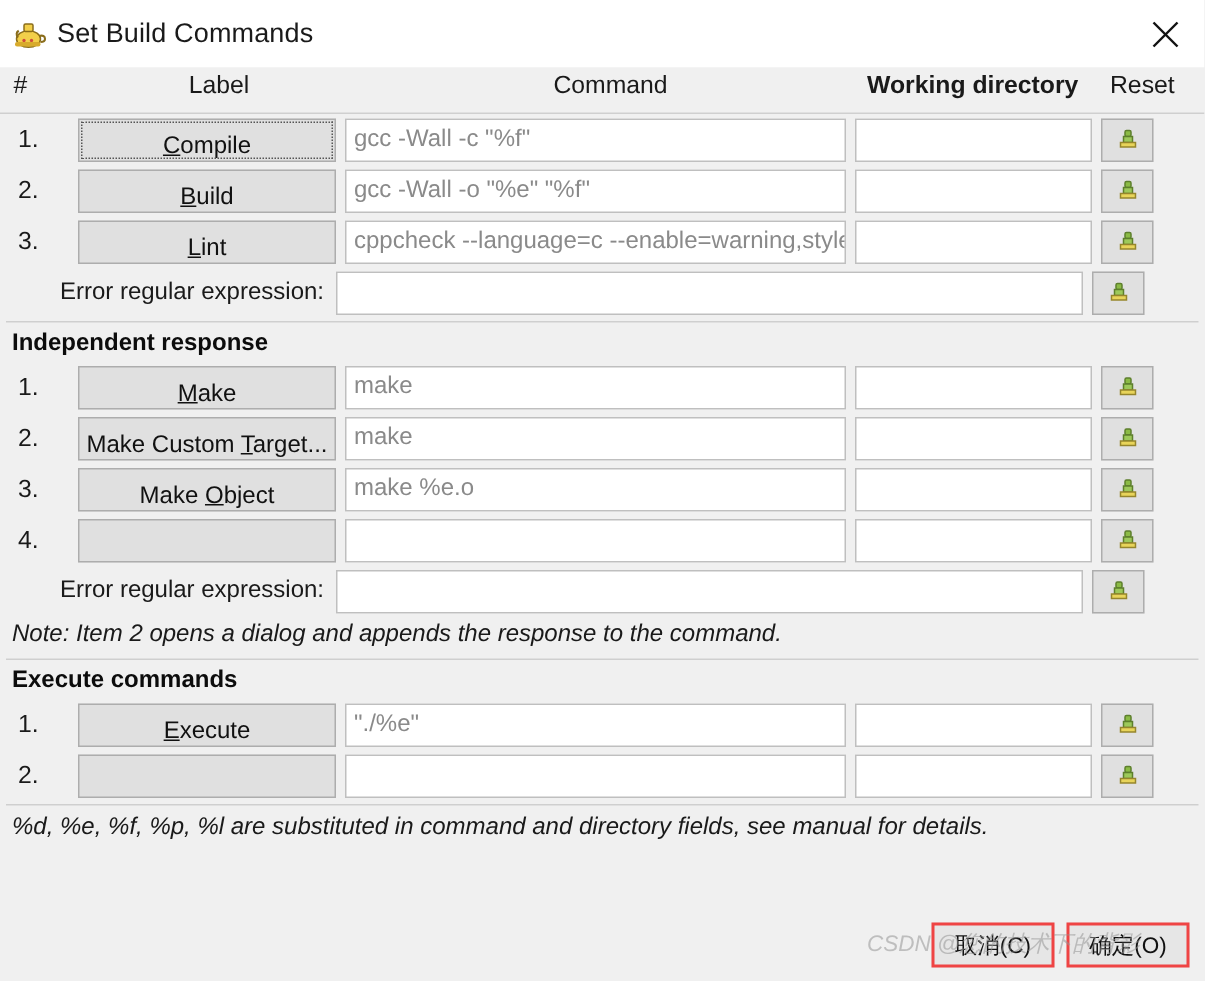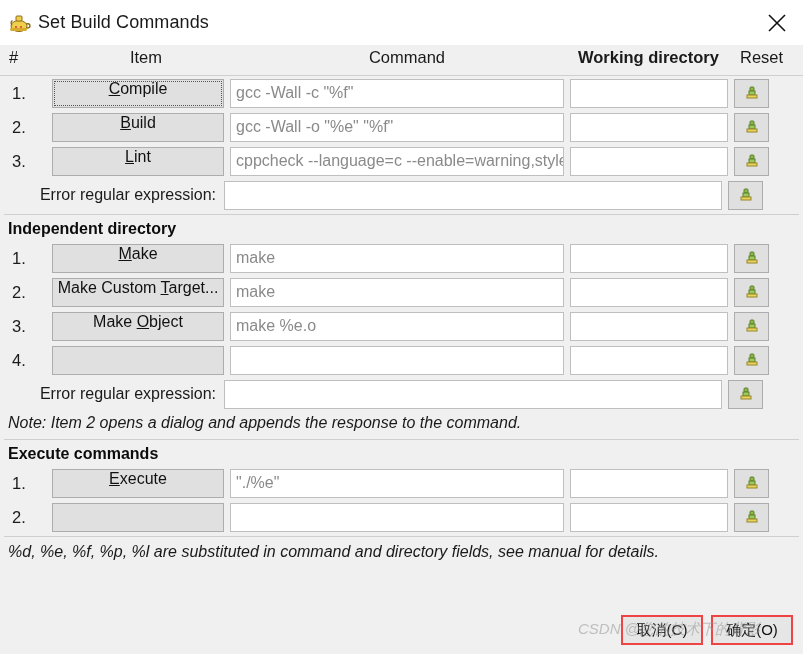--- a/index.html
+++ b/index.html
@@ -95,21 +95,21 @@
     color: #1a1a1a;
     text-align: left;
     padding-left: 4px;
   }
   .lbl-btn {
     flex: 0 0 172px;
     width: 172px;
     height: 29px;
     background: #e0e0e0;
     border: 1px solid #adadad;
-    display: flex; align-items: flex-start; justify-content: center;
+    display: flex; align-items: flex-end; justify-content: center;
     font-size: 16px;
     color: #111;
     cursor: pointer;
     user-select: none;
   }
   .lbl-btn.focused {
     outline: 1px dotted #555;
     outline-offset: -3px;
   }
   .lbl-btn.empty { cursor: default; }
@@ -234,21 +234,21 @@
     <div id="close-btn">
       <svg width="22" height="22" viewBox="0 0 22 22">
         <line x1="3" y1="3" x2="19" y2="19" stroke="#111" stroke-width="1.6"></line>
         <line x1="19" y1="3" x2="3" y2="19" stroke="#111" stroke-width="1.6"></line>
       </svg>
     </div>
   </div>
 
   <div id="colheader">
     <div class="ch ch-num">#</div>
-    <div class="ch ch-label">Item</div>
+    <div class="ch ch-label">Label</div>
     <div class="ch ch-cmd">Command</div>
     <div class="ch ch-wd">Working directory</div>
     <div class="ch ch-reset">Reset</div>
   </div>
 
   <div id="body">
 
 
     <div class="row">
       <div class="rownum">1.</div>
@@ -319,21 +319,21 @@
         <svg width="16" height="16" viewBox="0 0 16 16">
           <rect x="6" y="2" width="4" height="4" rx="1" fill="#8bbb45" stroke="#5d7f2c" stroke-width="1"></rect>
           <rect x="5" y="6" width="6" height="4" fill="#9dc95a" stroke="#5d7f2c" stroke-width="1"></rect>
           <rect x="3" y="10" width="10" height="3" fill="#e8d45a" stroke="#96862c" stroke-width="1"></rect>
         </svg>
       </div>
     </div>
 
     <hr class="sep">
 
-    <div class="section-title">Independent directory</div>
+    <div class="section-title">Independent response</div>
 
     <div class="row">
       <div class="rownum">1.</div>
       <div class="lbl-btn">
           <span><u>M</u>ake</span>
         </div>
       <div class="txtfield cmd-field">
           <span>make</span>
         </div>
       <div class="txtfield wd-field">

